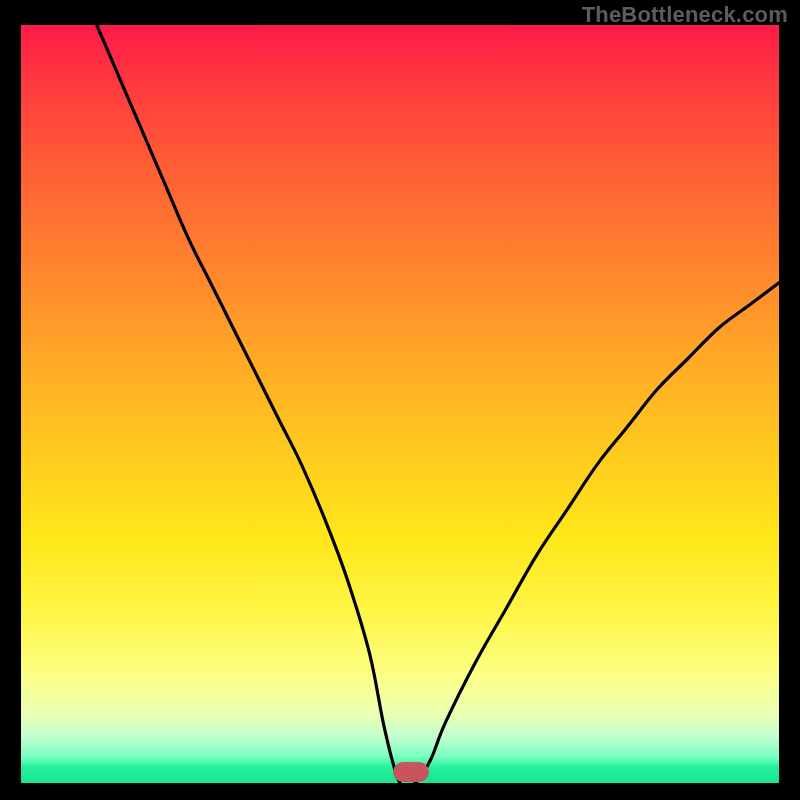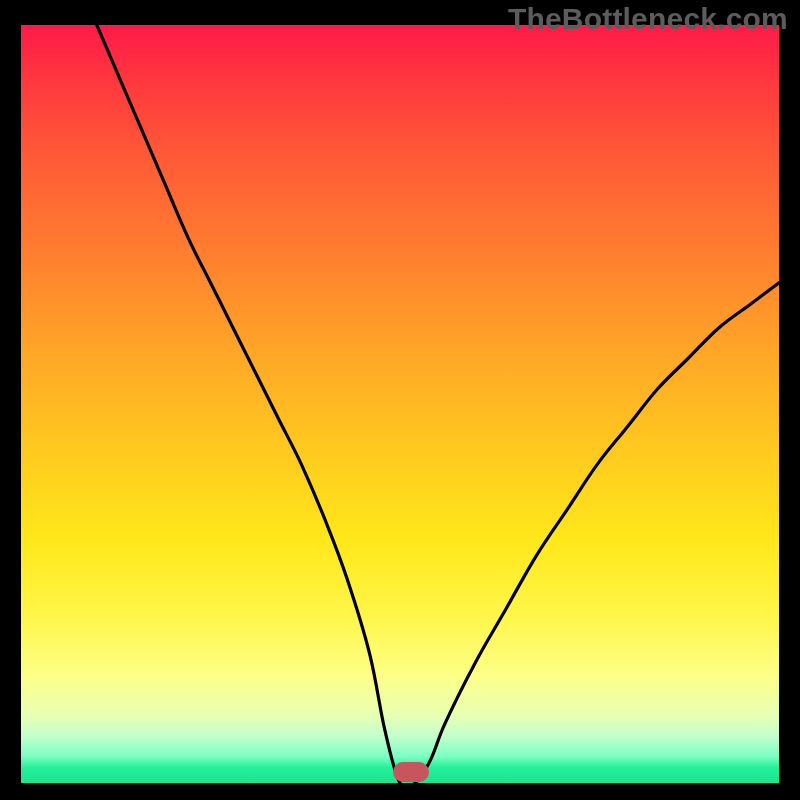--- a/index.html
+++ b/index.html
@@ -14,21 +14,21 @@
     position: relative;
     width: 800px;
     height: 800px;
     background: #000;
   }
   .watermark {
     position: absolute;
     top: 2px;
     right: 12px;
     font-family: Arial, Helvetica, sans-serif;
-    font-size: 30px;
+    font-size: 22px;
     font-weight: 600;
     color: #5c5c5c;
     letter-spacing: 0.2px;
     z-index: 10;
   }
   .plot-area {
     position: absolute;
     left: 21px;
     top: 25px;
     width: 758px;

